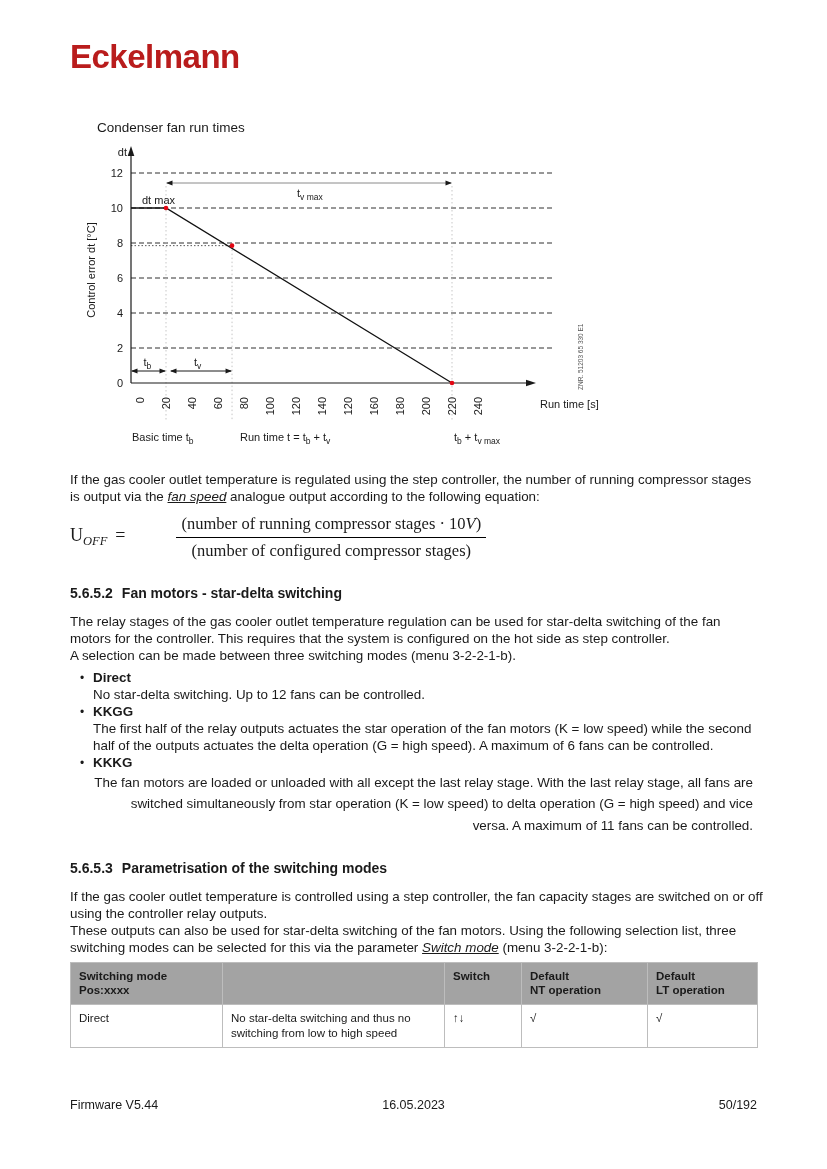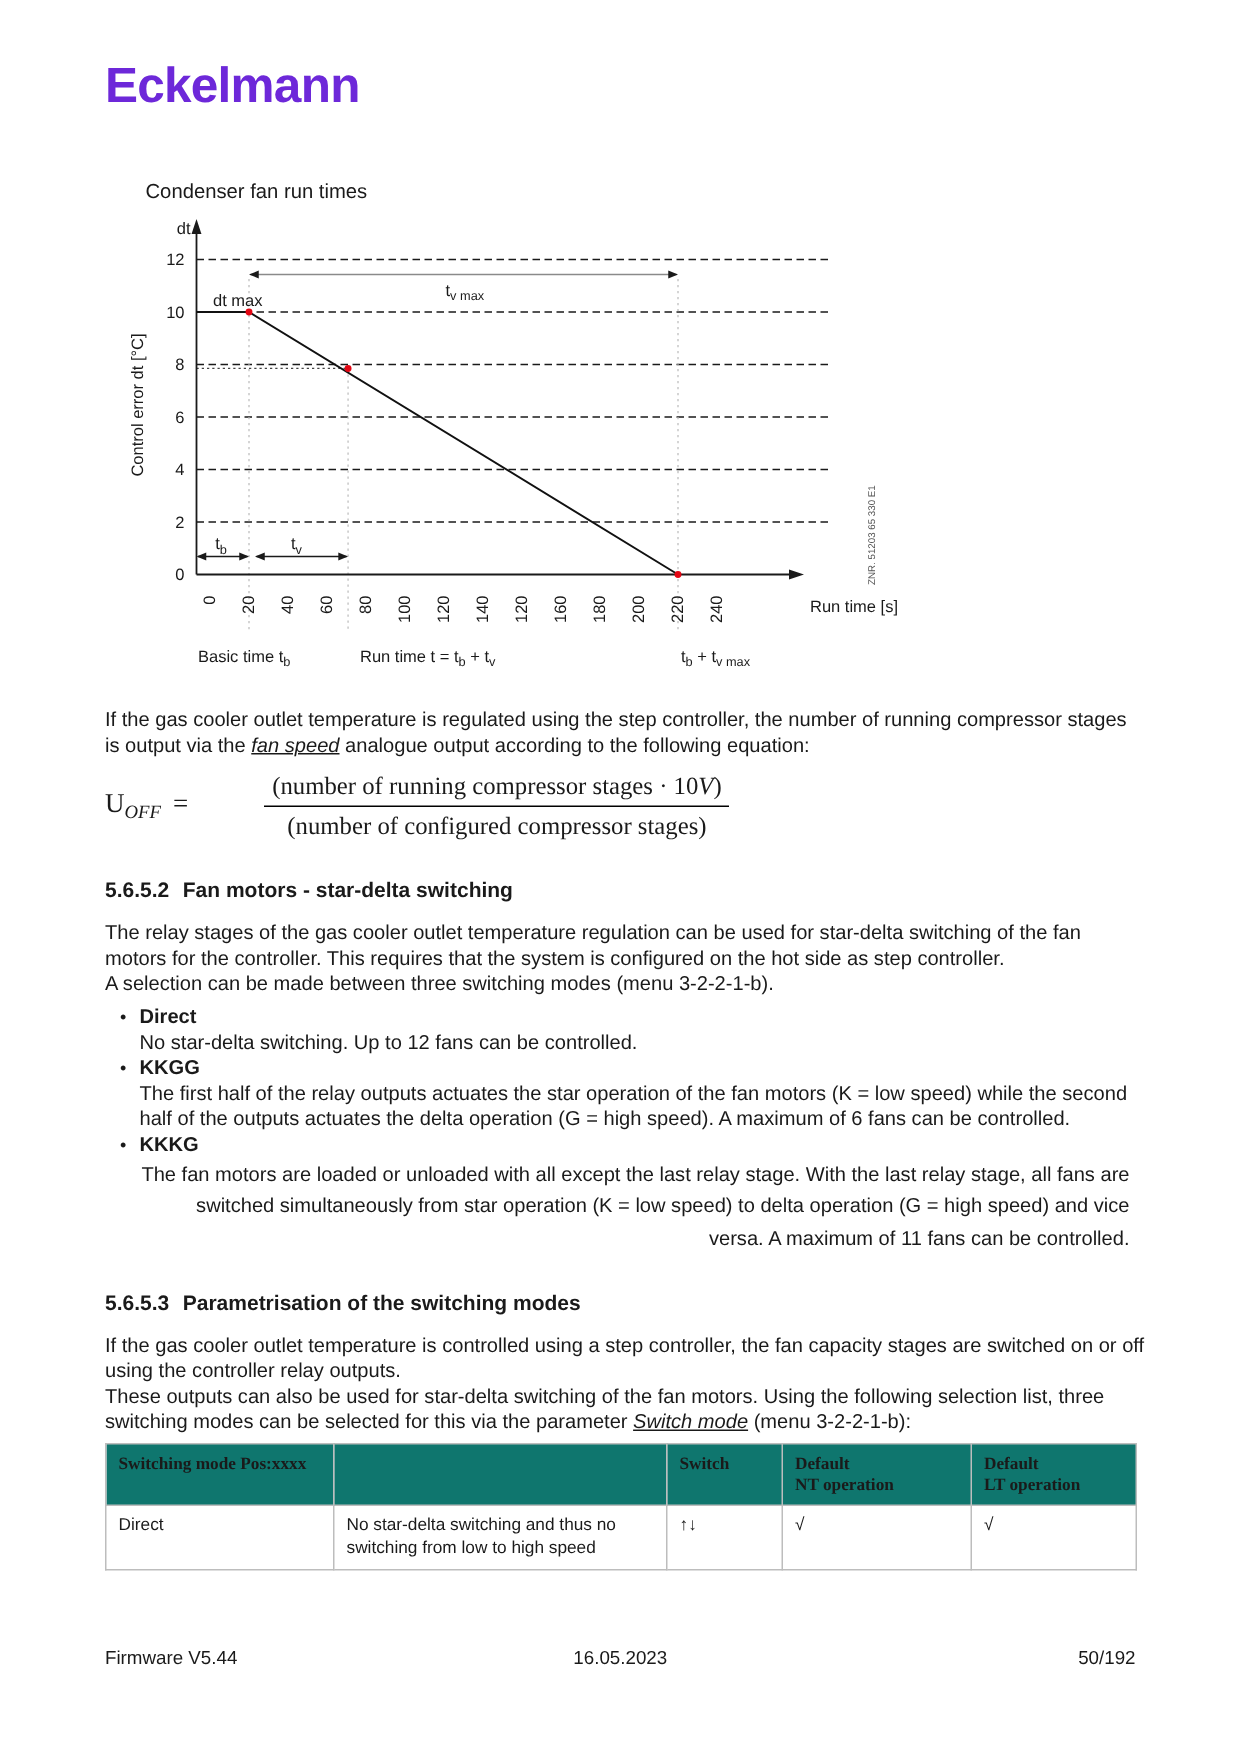--- a/index.html
+++ b/index.html
@@ -1,21 +1,21 @@
 <!DOCTYPE html>
 <html><head>
 <meta charset="utf-8">
 <style>
   html,body{margin:0;padding:0;}
   body{
     width:827px;height:1169px;position:relative;background:#ffffff;
     color:#1a1a1a;font-family:"Liberation Sans",sans-serif;overflow:hidden;
   }
   .content{padding:0 70px;}
-  .logo{margin:40px 0 0 0;font-size:33px;font-weight:700;color:#6d28d9;letter-spacing:-0.5px;line-height:1;}
+  .logo{margin:40px 0 0 0;font-size:33px;font-weight:700;color:#b91c1c;letter-spacing:-0.5px;line-height:1;}
   .chart-block{margin-top:0;}
   .chart-title{margin:47px 0 3px 27px;font-size:13.5px;}
   #chart-svg{display:block;margin-left:9px;}
   .body-text{margin:0;font-size:13.4px;line-height:1.26;width:694px;}
   .intro{margin-top:22px;}
   .it{font-style:italic;text-decoration:underline;}
   .blk{display:block;}
   
   .formula{display:flex;align-items:center;margin:8px 0 0 0;font-family:"Liberation Serif",serif;font-size:18px;gap:41px;}
   .f-sub{font-style:italic;font-size:12.5px;vertical-align:-4px;}
@@ -31,21 +31,21 @@
   .bullets{margin-top:6px;}
   .bullet{display:flex;margin:0;}
   .b-dot{width:13px;margin-left:10px;font-size:12px;line-height:17px;flex:none;}
   .b-body{flex:1;font-size:13.4px;line-height:1.26;}
   .b-term{font-weight:700;}
   .b-desc{width:660px;}
   .b-desc.loose{line-height:1.6;text-align:right;}
   
   .sw-table{margin-top:5px;border-collapse:collapse;table-layout:fixed;width:687px;font-size:11.5px;}
   .sw-table th,.sw-table td{border:1px solid #bdbdbd;padding:6px 8px;text-align:left;vertical-align:top;}
-  .sw-table th{background:#0f766e;font-weight:700;font-family:Liberation Serif, serif;}
+  .sw-table th{background:#a3a3a3;font-weight:700;}
   .th-l1,.th-l2{display:block;line-height:1.25;min-height:1px;}
   .sw-table td{line-height:1.3;}
   .col1{width:152px;}.col2{width:222px;}.col3{width:77px;}.col4{width:126px;}.col5{width:110px;}
   
   .footer{position:absolute;left:70px;top:1098px;width:687px;display:grid;grid-template-columns:1fr auto 1fr;font-size:12.5px;}
   .footer .f-r{justify-self:end;}
   
   #chart-svg text{font-family:"Liberation Sans",sans-serif;}
 </style>
 </head>

